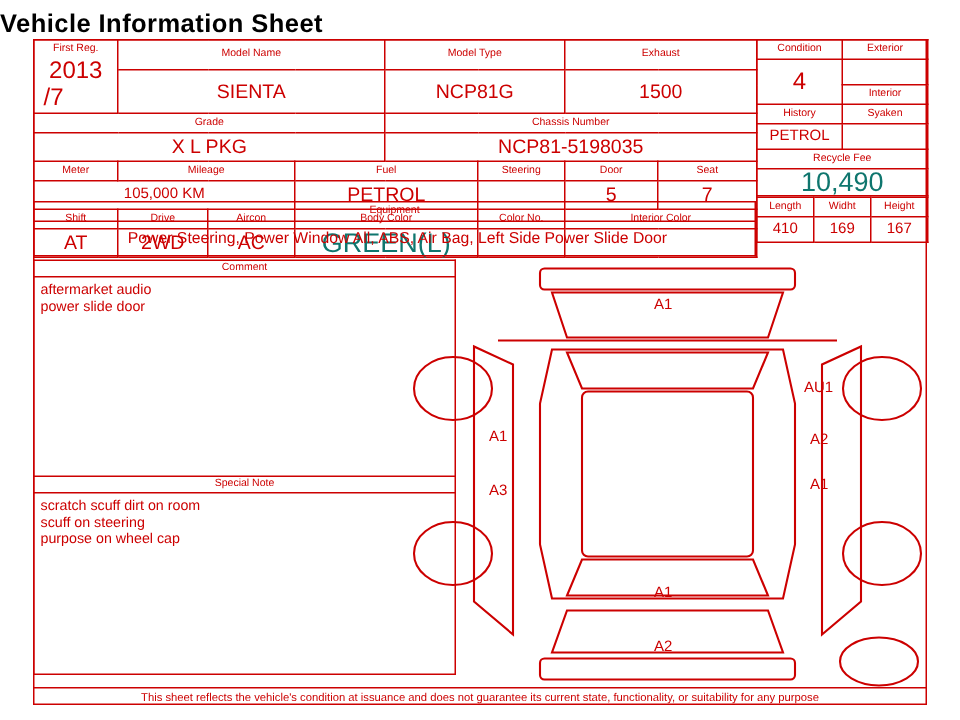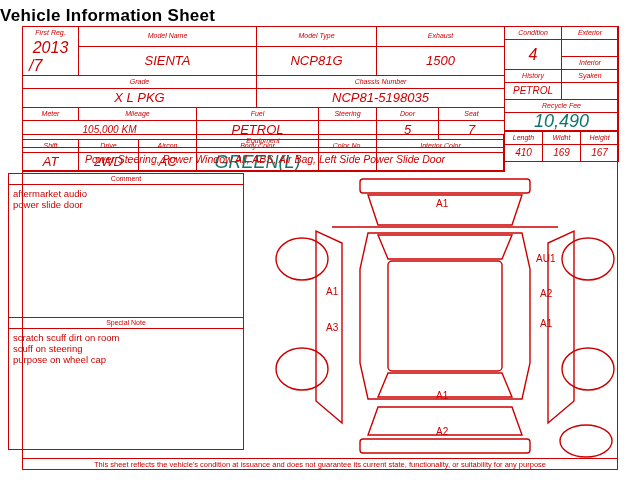--- a/index.html
+++ b/index.html
@@ -34,21 +34,20 @@
     left: 22px;
     top: 26px;
     width: 596px;
     height: 444px;
     border: 1px solid #cc0000;
     box-sizing: border-box;
   }
   table.grid {
     border-collapse: collapse;
     table-layout: fixed;
-    font-style: italic;
   }
   table.grid td {
     border: 1px solid #cc0000;
     padding: 0;
     vertical-align: middle;
     text-align: center;
   }
   .lbl {
     font-size: 7px;
     color: #cc0000;
@@ -101,23 +100,23 @@
   .equip {
     font-size: 10.5px;
     color: #cc0000;
     text-align: center;
     padding-left: 4px;
     line-height: 15px;
   }
   
   .panel-wrap {
     position: absolute;
-    left: 8px;
+    left: 22px;
     top: 173px;
-    width: 236px;
+    width: 282px;
   }
   .panel-head {
     font-size: 7px;
     color: #cc0000;
     text-align: center;
     line-height: 10px;
     border: 1px solid #cc0000;
     border-bottom: none;
     box-sizing: border-box;
   }

